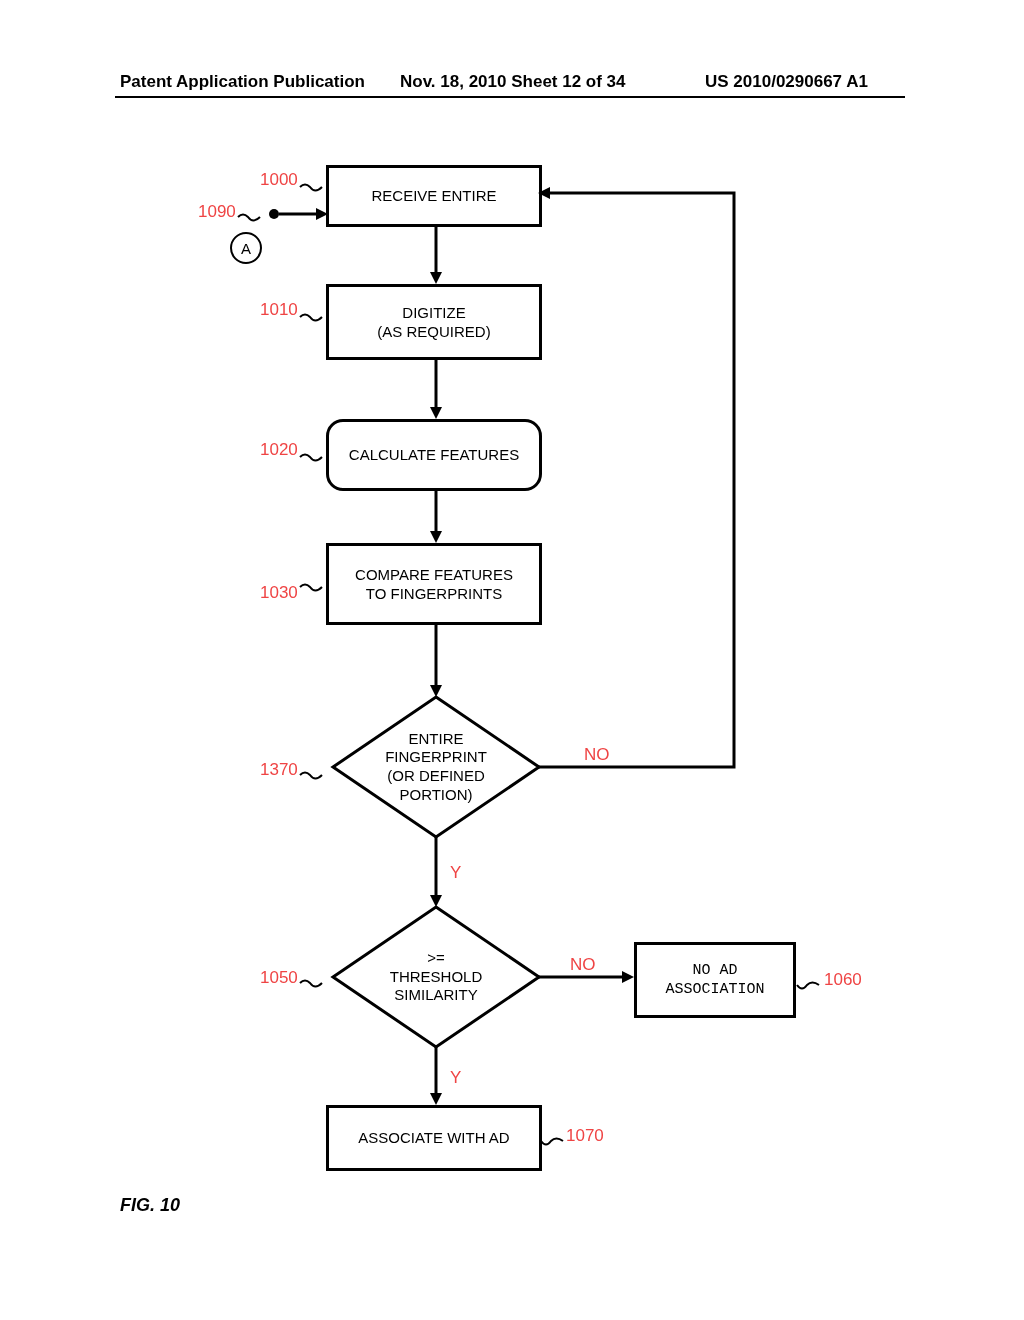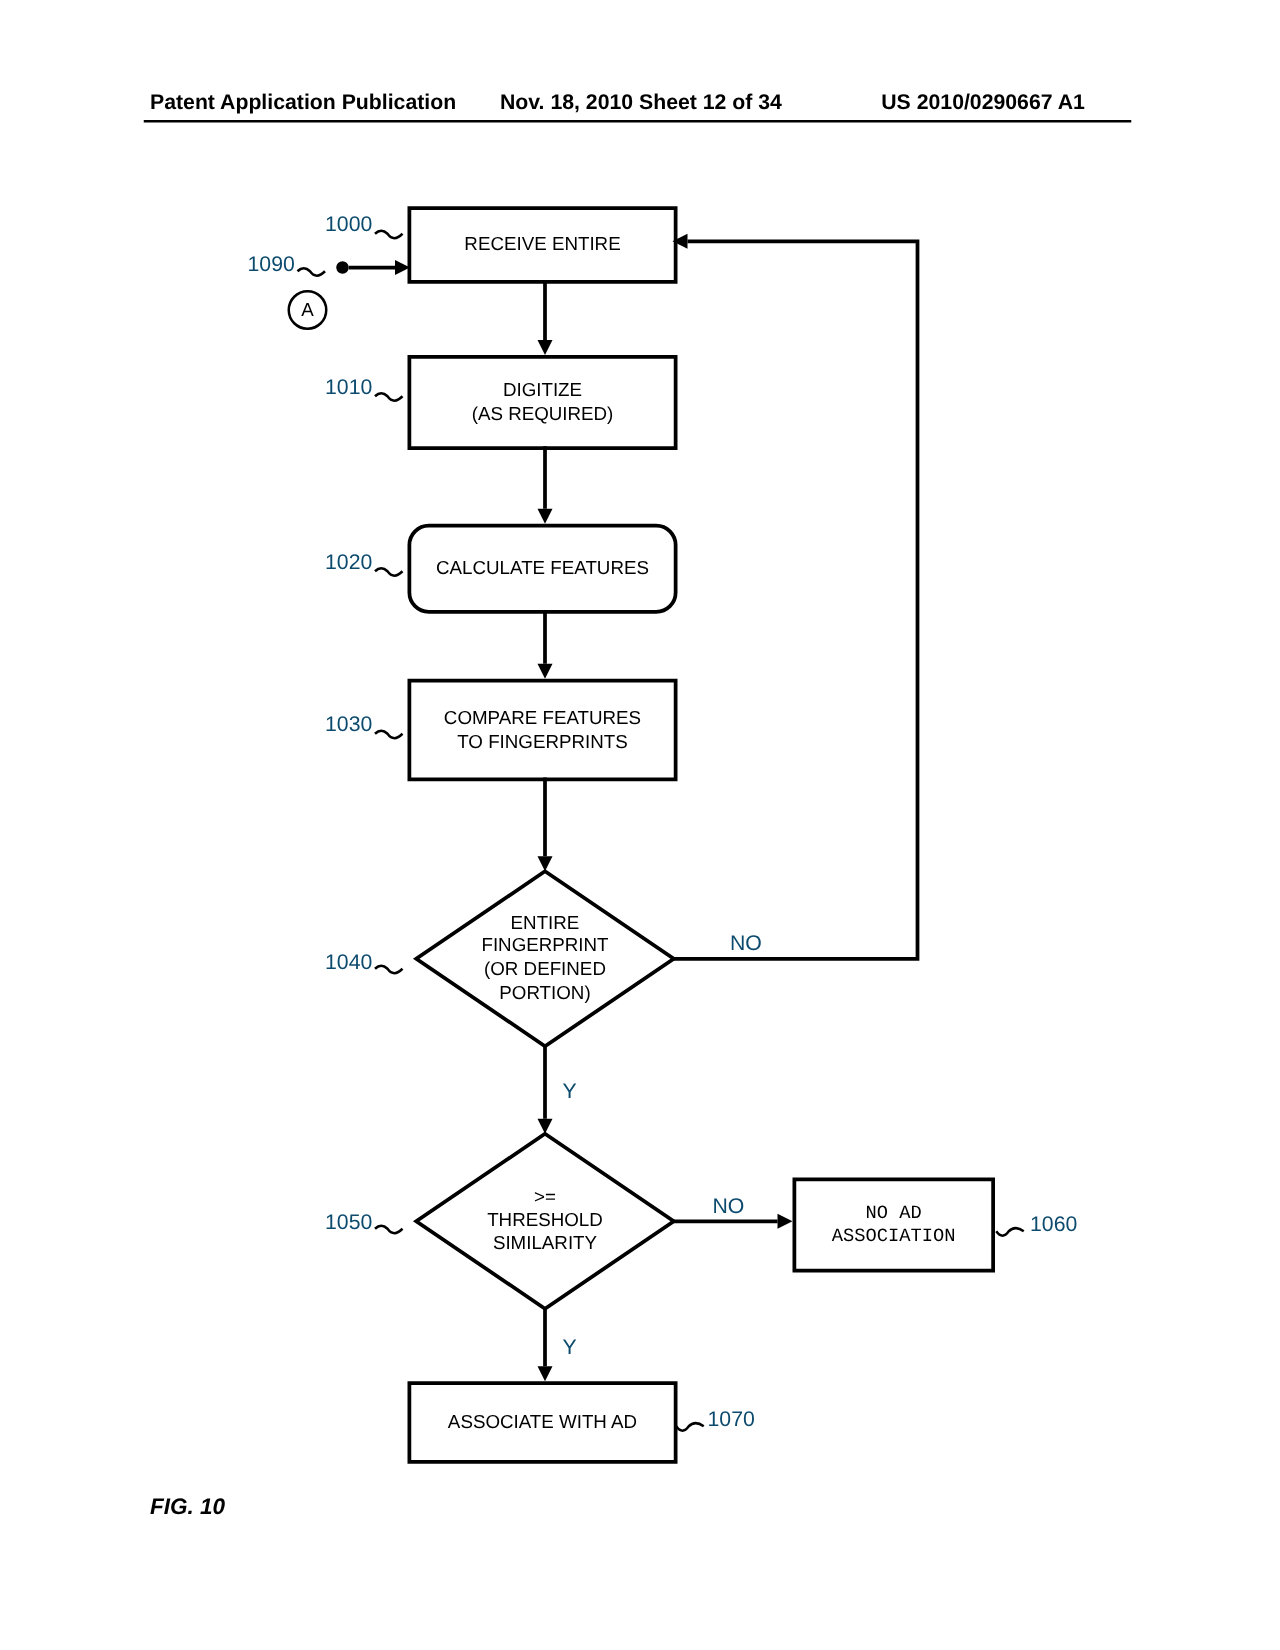--- a/index.html
+++ b/index.html
@@ -59,21 +59,21 @@
     align-items: center;
     justify-content: center;
     text-align: center;
     font-size: 15px;
     line-height: 1.25;
   }
 
   .label {
     position: absolute;
     font-size: 17px;
-    color: #0c4a6e;
+    color: #ef4444;
   }
 
   .fig-label {
     position: absolute;
     font-size: 18px;
     font-style: italic;
     font-weight: bold;
   }
 
   .squiggle {
@@ -161,40 +161,40 @@
 
 <svg class="conn" style="left:426px; top:488px; width:20px; height:55px;">
   <line x1="10" y1="0" x2="10" y2="43" stroke="#000" stroke-width="3"></line>
   <polygon points="4,43 16,43 10,55" fill="#000"></polygon>
 </svg>
 
 <div class="box" style="left:326px; top:543px; width:210px; height:76px; white-space:pre-line;">
   <span>COMPARE FEATURES
 TO FINGERPRINTS</span>
 </div>
-<span class="label" style="left:260px; top:570px;">1030</span>
+<span class="label" style="left:260px; top:583px;">1030</span>
 <svg class="conn squiggle" style="left:300px; top:582px;">
     <path d="M0 5 Q5 0 10 5 Q15 12 22 5" stroke="#000" stroke-width="2" fill="none"></path>
   </svg>
 
 <svg class="conn" style="left:426px; top:622px; width:20px; height:75px;">
   <line x1="10" y1="0" x2="10" y2="63" stroke="#000" stroke-width="3"></line>
   <polygon points="4,63 16,63 10,75" fill="#000"></polygon>
 </svg>
 
 <svg class="conn" style="left:333px; top:697px; width:206px; height:140px;">
   <polygon points="103,0 206,70 103,140 0,70" fill="#fff" stroke="#000" stroke-width="3"></polygon>
 </svg>
 <div class="diamond-text" style="left:346px; top:715px; width:180px; height:104px; white-space:pre-line;">
   <span>ENTIRE
 FINGERPRINT
 (OR DEFINED
 PORTION)</span>
 </div>
-<span class="label" style="left:260px; top:760px;">1040</span>
+<span class="label" style="left:260px; top:760px;">1370</span>
 <svg class="conn squiggle" style="left:300px; top:770px;">
     <path d="M0 5 Q5 0 10 5 Q15 12 22 5" stroke="#000" stroke-width="2" fill="none"></path>
   </svg>
 
 <span class="label" style="left:584px; top:745px;">NO</span>
 <svg class="conn" style="left:536px; top:165px; width:220px; height:610px;">
   <polyline points="3,602 198,602 198,28 14,28" fill="none" stroke="#000" stroke-width="3"></polyline>
   <polygon points="14,22 14,34 2,28" fill="#000"></polygon>
 </svg>
 

